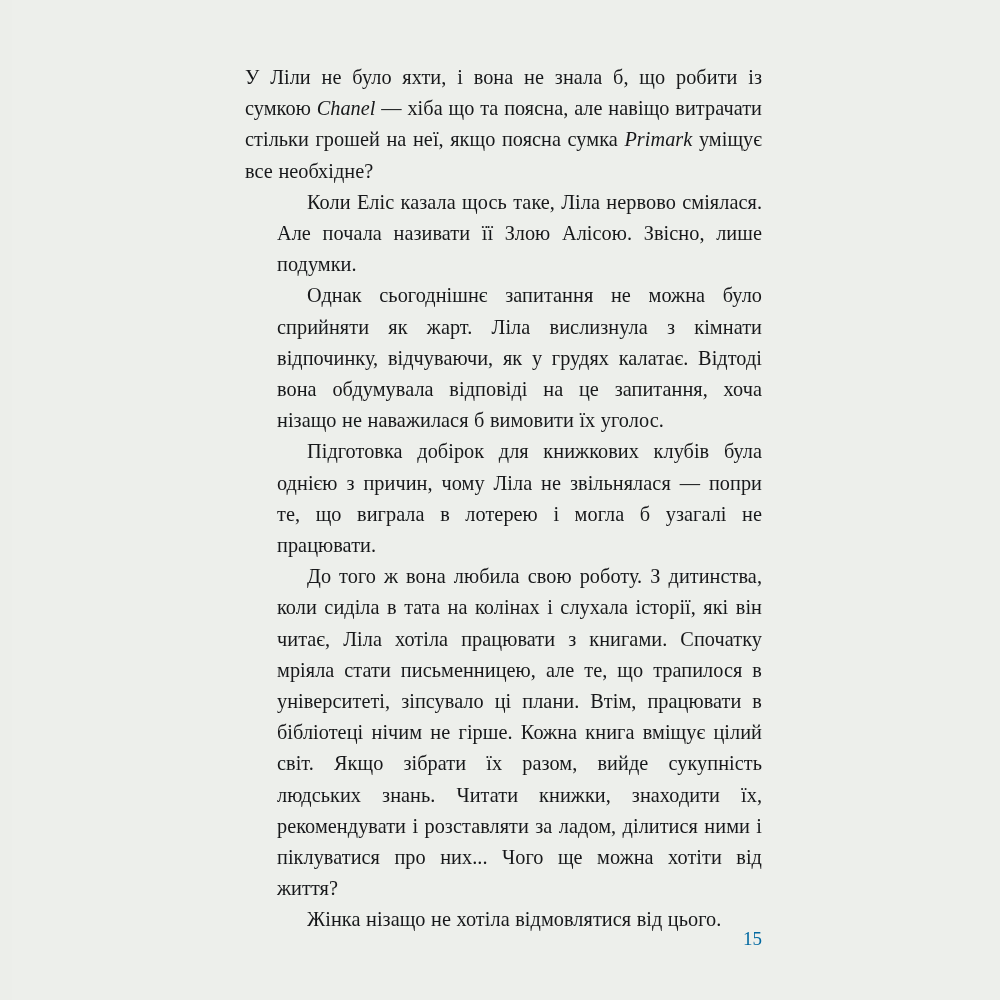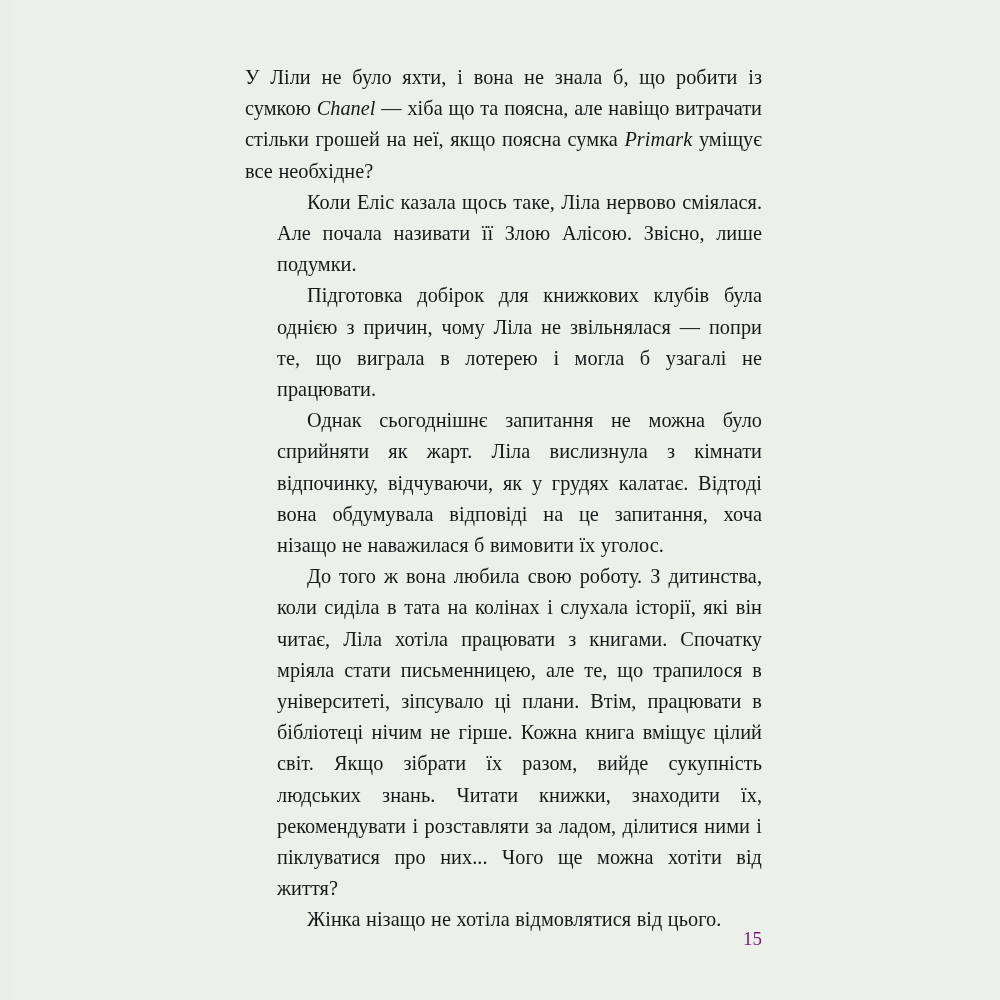--- a/index.html
+++ b/index.html
@@ -44,30 +44,30 @@
   .para i {
     font-style: italic;
   }
   .folio {
     position: absolute;
     left: 233px;
     top: 928px;
     width: 517px;
     text-align: right;
     font-size: 19px;
-    color: #701a75;
+    color: #0369a1;
     font-family: "Liberation Serif", serif;
   }
 </style>
 </head>
 <body>
 
 <div class="page">
   <div class="text-column" id="text-column">
       <p class="para">У Ліли не було яхти, і вона не знала б, що робити із сумкою <i>Chanel</i> — хіба що та пояснa, але навіщо витрачати стільки грошей на неї, якщо поясна сумка <i>Primark</i> умі­щує все необхідне?</p>
       <p class="para">Коли Еліс казала щось таке, Ліла нервово смія­ла­ся. Але почала називати її Злою Алісою. Звісно, лише подумки.</p>
+      <p class="para">Однак сьогоднішнє запитання не можна було сприй­няти як жарт. Ліла вислизнула з кімнати відпочинку, від­чуваючи, як у грудях калатає. Відтоді вона обдумувала відповіді на це запитання, хоча нізащо не наважила­ся б вимовити їх уголос.</p>
       <p class="para">Підготовка добірок для книжкових клубів була однією з причин, чому Ліла не звільнялася — попри те, що ви­грала в лотерею і могла б узагалі не працювати.</p>
-      <p class="para">Однак сьогоднішнє запитання не можна було сприй­няти як жарт. Ліла вислизнула з кімнати відпочинку, від­чуваючи, як у грудях калатає. Відтоді вона обдумувала відповіді на це запитання, хоча нізащо не наважила­ся б вимовити їх уголос.</p>
       <p class="para">До того ж вона любила свою роботу. З дитинства, ко­ли сиділа в тата на колінах і слухала історії, які він читає, Ліла хотіла працювати з книгами. Спочатку мріяла ста­ти письменницею, але те, що трапилося в університеті, зіпсувало ці плани. Втім, працювати в бібліотеці нічим не гірше. Кожна книга вміщує цілий світ. Якщо зібрати їх разом, вийде сукупність людських знань. Читати книж­ки, знаходити їх, рекомендувати і розставляти за ладом, ділитися ними і піклуватися про них... Чого ще можна хо­тіти від життя?</p>
       <p class="para">Жінка нізащо не хотіла відмовлятися від цього.</p>
     </div>
   <div class="folio">15</div>
 </div>
 
 </body></html>

